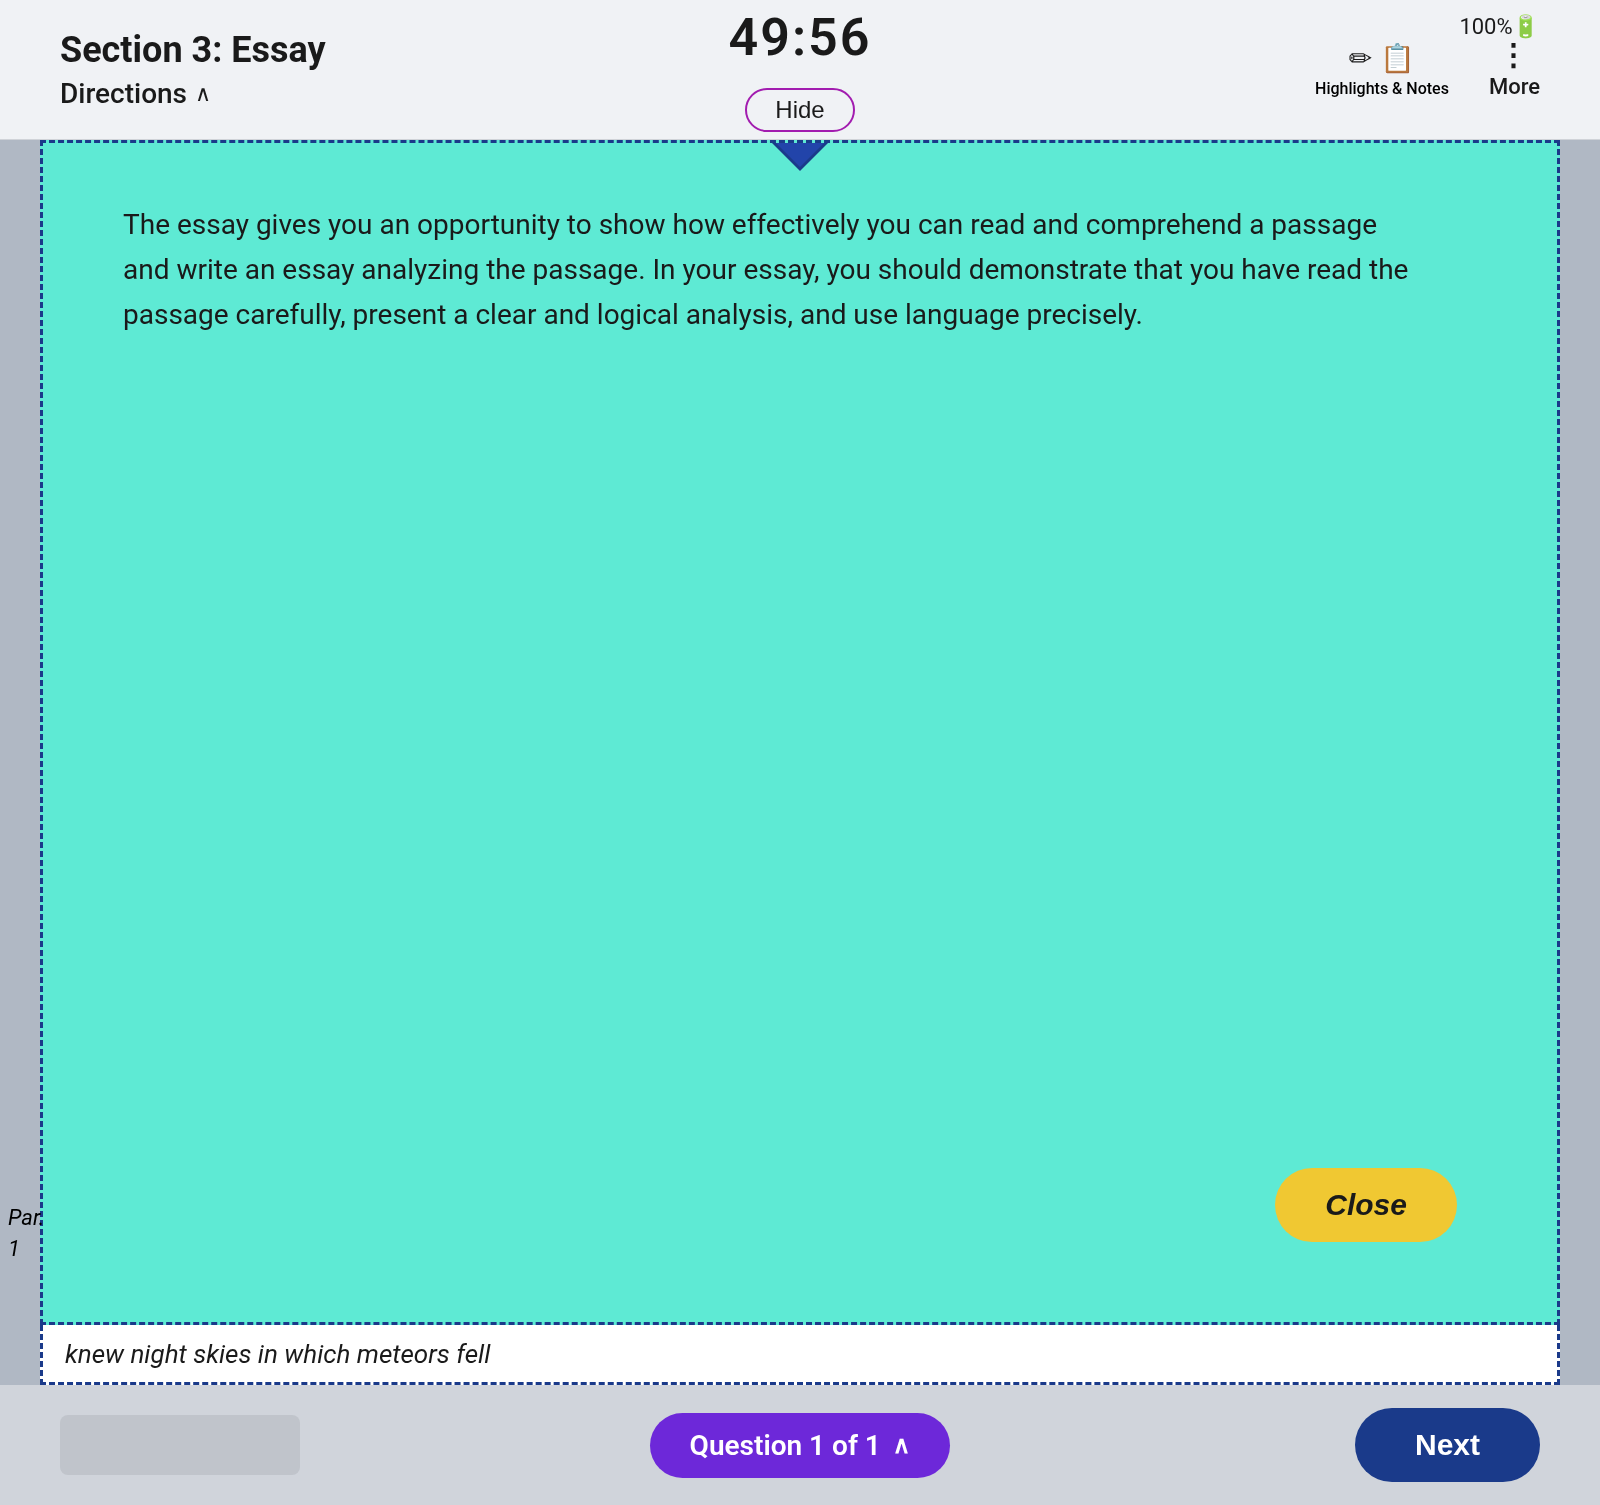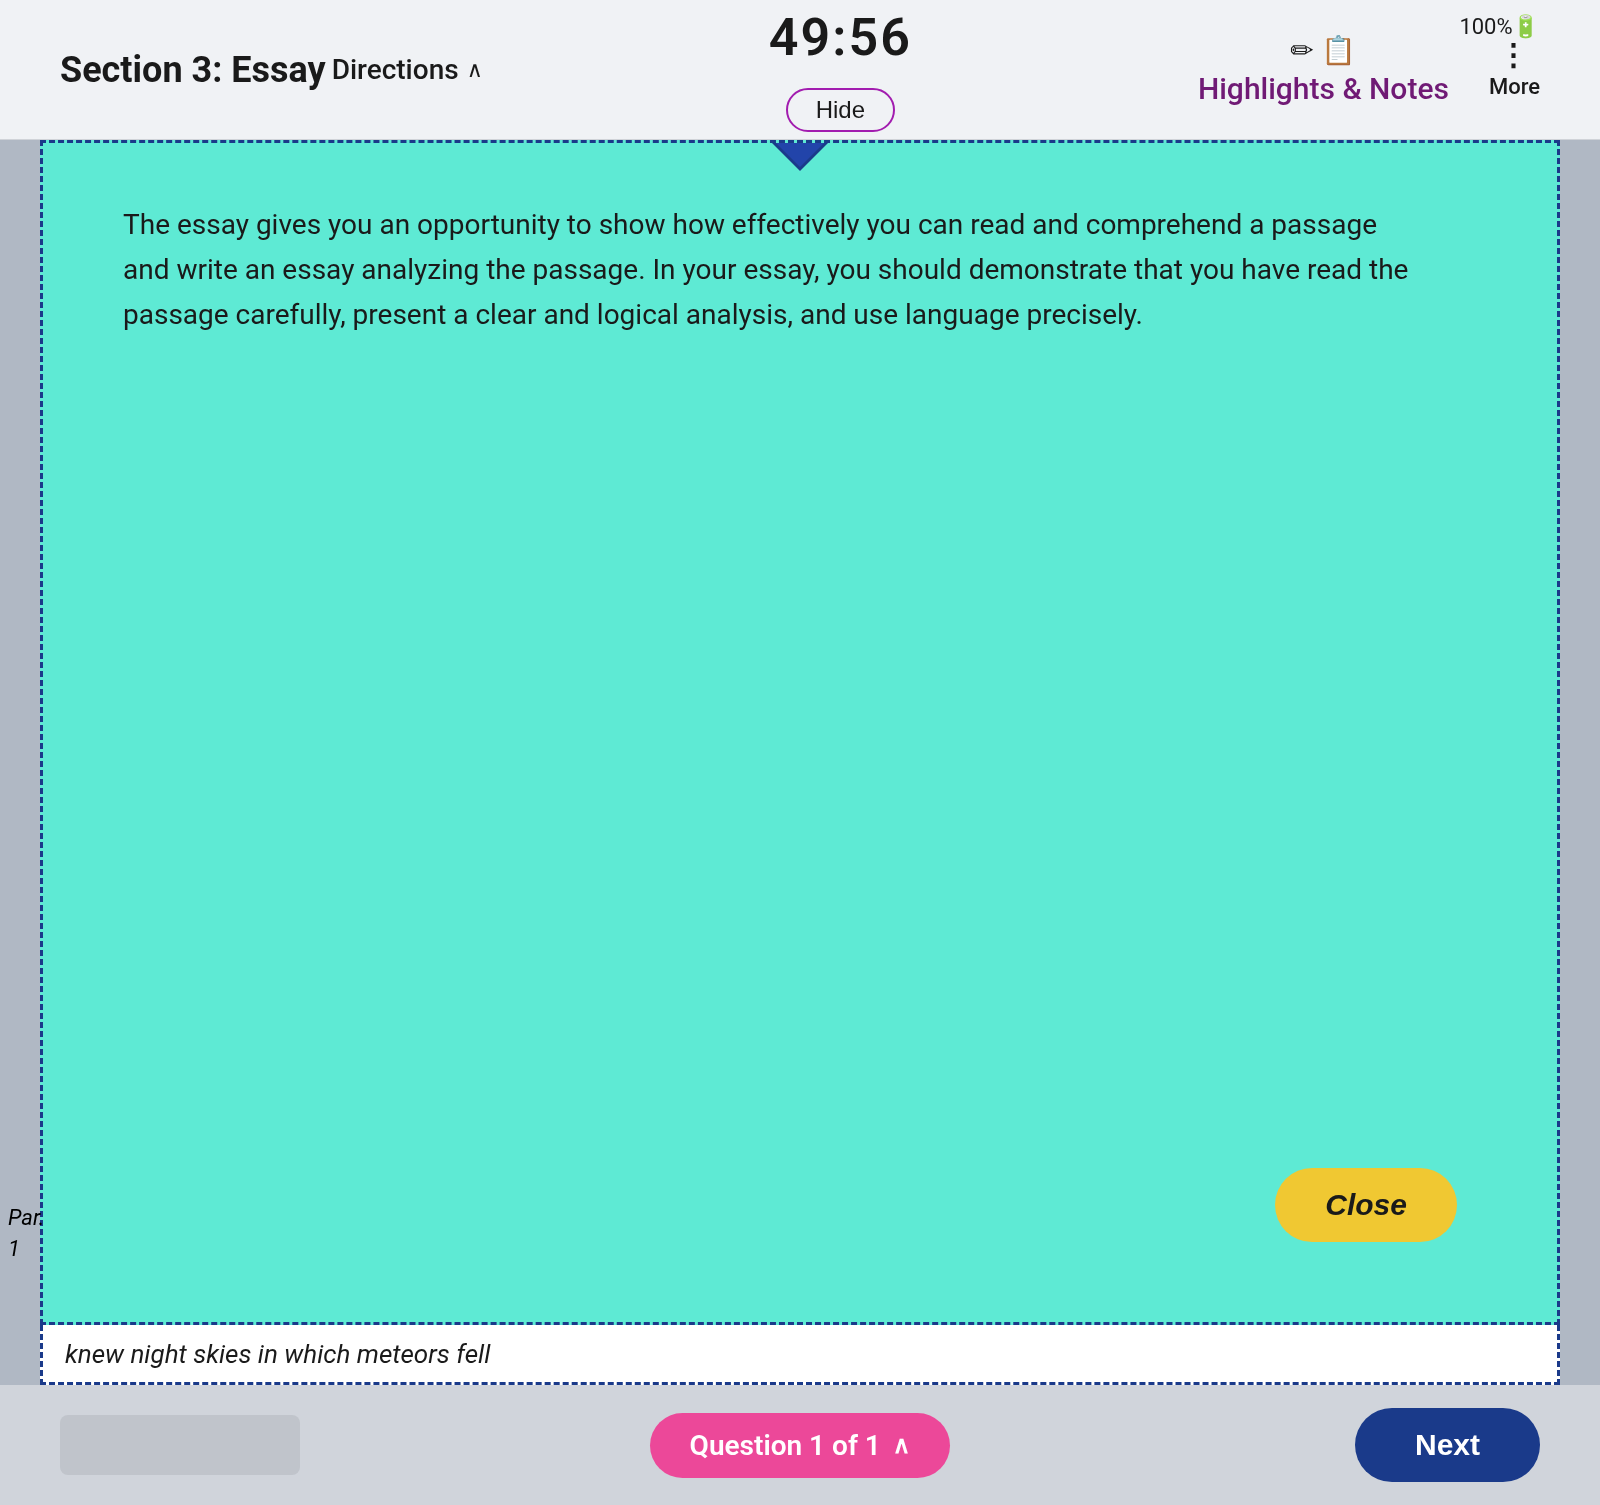--- a/index.html
+++ b/index.html
@@ -27,21 +27,21 @@
       background: #f0f2f5;
       display: flex;
       align-items: center;
       padding: 0 60px;
       border-bottom: 1px solid #d0d3d8;
       z-index: 100;
     }
 
     .header-left {
       display: flex;
-      flex-direction: row;
+      flex-direction: column;
       gap: 6px;
       min-width: 300px;
     }
 
     .section-title {
       font-size: 36px;
       font-weight: 700;
       color: #1a1a1a;
     }
 
@@ -120,23 +120,23 @@
       display: flex;
       gap: 8px;
     }
 
     .icon-pencil, .icon-note {
       font-size: 28px;
       color: #1a1a1a;
     }
 
     .highlights-label {
-      font-size: 30px;
+      font-size: 16px;
       font-weight: 500;
-      color: #701a75;
+      color: #000000;
     }
 
     .more-btn {
       display: flex;
       flex-direction: column;
       align-items: center;
       gap: 4px;
       cursor: pointer;
     }
 
@@ -282,21 +282,21 @@
       border-radius: 8px;
     }
 
     .footer-center {
       flex: 1;
       display: flex;
       justify-content: center;
     }
 
     .question-badge {
-      background: #ec4899;
+      background: #6d28d9;
       color: white;
       border-radius: 50px;
       padding: 16px 40px;
       font-size: 28px;
       font-weight: 600;
       display: flex;
       align-items: center;
       gap: 12px;
       cursor: pointer;
     }

